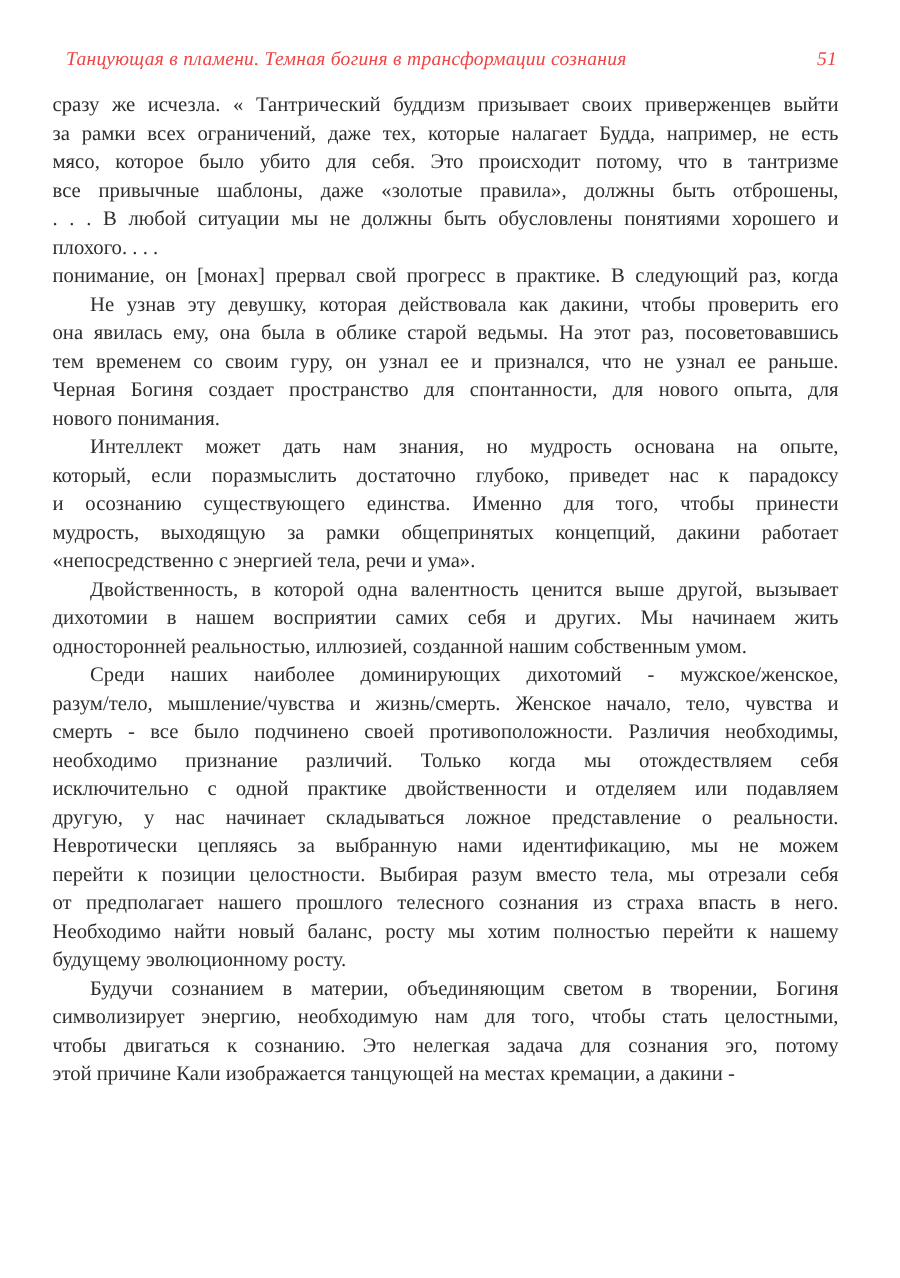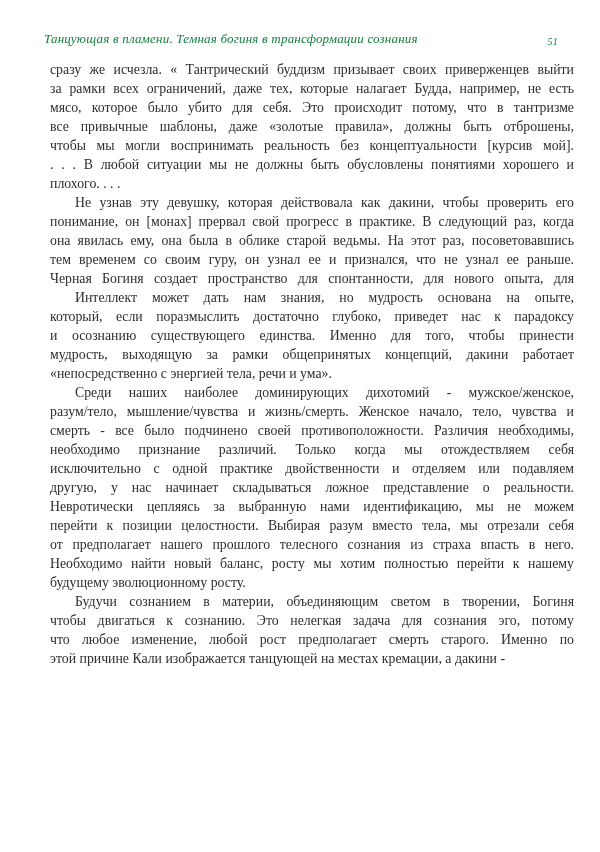--- a/index.html
+++ b/index.html
@@ -11,34 +11,34 @@
     font-family: "Liberation Serif", "DejaVu Serif", serif;
     overflow: hidden;
   }
   .running-header {
     position: absolute;
     top: 31px;
     left: 44px;
     width: 524px;
     display: flex;
     justify-content: space-between;
-    align-items: flex-end;
+    align-items: center;
     font-style: italic;
     font-size: 13px;
-    color: #15803d;
+    color: #ef4444;
     letter-spacing: 0.2px;
   }
   .running-header .page-number {
     padding-right: 10px;
-    font-size: 10px;
+    font-size: 13px;
   }
   .text-block {
     position: absolute;
     top: 60px;
-    left: 50px;
+    left: 35px;
     width: 524px;
     font-size: 13.8px;
     line-height: 19px;
     color: #2d2d2d;
   }
   .line {
     text-align: justify;
     text-align-last: justify;
     height: 19px;
     overflow: hidden;
@@ -53,51 +53,56 @@
   <div class="running-header">
     <span class="header-title">Танцующая в пламени. Темная богиня  в трансформации сознания</span>
     <span class="page-number">51</span>
   </div>
   <div class="text-block">
       <div>
         <div class="line">сразу же исчезла. « Тантрический буддизм призывает своих приверженцев выйти</div>
         <div class="line">за рамки всех ограничений, даже тех, которые налагает Будда, например, не есть</div>
         <div class="line">мясо, которое было убито для себя. Это происходит потому, что в тантризме</div>
         <div class="line">все привычные шаблоны, даже «золотые правила», должны быть отброшены,</div>
-        <div class="line">чтобы мы могли воспринимать реальность без концептуальности [курсив мой].</div>
         <div class="line">. . . В любой ситуации мы не должны быть обусловлены понятиями хорошего и</div>
         <div class="line last">плохого. . . .</div>
       </div>
       <div>
+        <div class="line">понимание, он [монах] прервал свой прогресс в практике. В следующий раз, когда</div>
         <div class="line indent">Не узнав эту девушку, которая действовала как дакини, чтобы проверить его</div>
-        <div class="line">понимание, он [монах] прервал свой прогресс в практике. В следующий раз, когда</div>
         <div class="line">она явилась ему, она была в облике старой ведьмы. На этот раз, посоветовавшись</div>
         <div class="line">тем временем со своим гуру, он узнал ее и признался, что не узнал ее раньше.</div>
         <div class="line">Черная Богиня создает пространство для спонтанности, для нового опыта, для</div>
+        <div class="line last">нового понимания.</div>
       </div>
       <div>
         <div class="line indent">Интеллект может дать нам знания, но мудрость основана на опыте,</div>
         <div class="line">который, если поразмыслить достаточно глубоко, приведет нас к парадоксу</div>
         <div class="line">и осознанию существующего единства. Именно для того, чтобы принести</div>
         <div class="line">мудрость, выходящую за рамки общепринятых концепций, дакини работает</div>
         <div class="line last">«непосредственно с энергией тела, речи и ума».</div>
+      </div>
+      <div>
+        <div class="line indent">Двойственность, в которой одна валентность ценится выше другой, вызывает</div>
+        <div class="line">дихотомии в нашем восприятии самих себя и других. Мы начинаем жить</div>
+        <div class="line last">односторонней реальностью, иллюзией, созданной нашим собственным умом.</div>
       </div>
       <div>
         <div class="line indent">Среди наших наиболее доминирующих дихотомий - мужское/женское,</div>
         <div class="line">разум/тело, мышление/чувства и жизнь/смерть. Женское начало, тело, чувства и</div>
         <div class="line">смерть - все было подчинено своей противоположности. Различия необходимы,</div>
         <div class="line">необходимо признание различий. Только когда мы отождествляем себя</div>
         <div class="line">исключительно с одной практике двойственности и отделяем или подавляем</div>
         <div class="line">другую, у нас начинает складываться ложное представление о реальности.</div>
         <div class="line">Невротически цепляясь за выбранную нами идентификацию, мы не можем</div>
         <div class="line">перейти к позиции целостности. Выбирая разум вместо тела, мы отрезали себя</div>
         <div class="line">от предполагает нашего прошлого телесного сознания из страха впасть в него.</div>
         <div class="line">Необходимо найти новый баланс, росту мы хотим полностью перейти к нашему</div>
         <div class="line last">будущему эволюционному росту.</div>
       </div>
       <div>
         <div class="line indent">Будучи сознанием в материи, объединяющим светом в творении, Богиня</div>
+        <div class="line">символизирует энергию, необходимую нам для того, чтобы стать целостными,</div>
         <div class="line">чтобы двигаться к сознанию. Это нелегкая задача для сознания эго, потому</div>
-        <div class="line">что любое изменение, любой рост предполагает смерть старого. Именно по</div>
         <div class="line last">этой причине Кали изображается танцующей на местах кремации, а дакини -</div>
       </div>
     </div>
 </div>
 
 </body></html>

